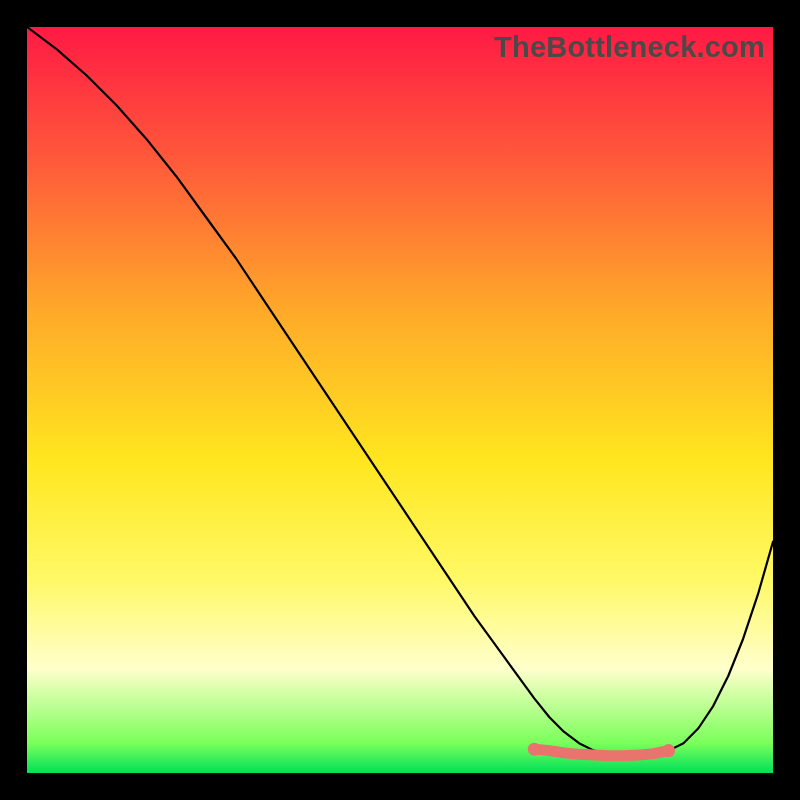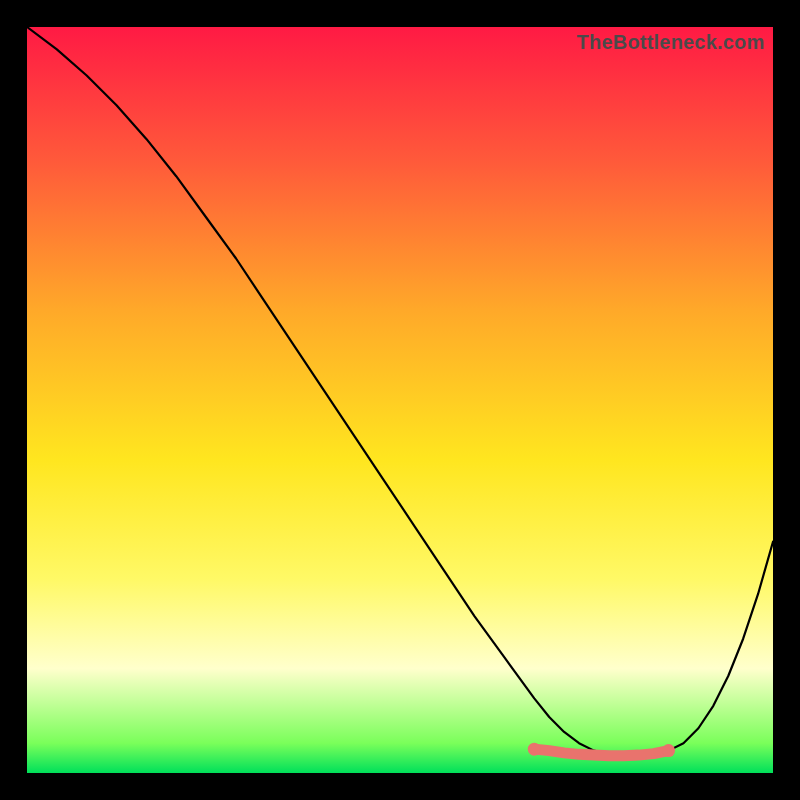--- a/index.html
+++ b/index.html
@@ -25,21 +25,21 @@
       #ffffcc 86%,
       #7aff5a 96%,
       #00e05a 100%
     );
   }
   .watermark {
     position: absolute;
     top: 4px;
     right: 8px;
     font-family: Arial, sans-serif;
-    font-size: 20px;
+    font-size: 29px;
     font-weight: bold;
     color: #4a4a4a;
     letter-spacing: 0.2px;
   }
   svg.curve {
     position: absolute;
     left: 0; top: 0;
     width: 746px;
     height: 746px;
   }

